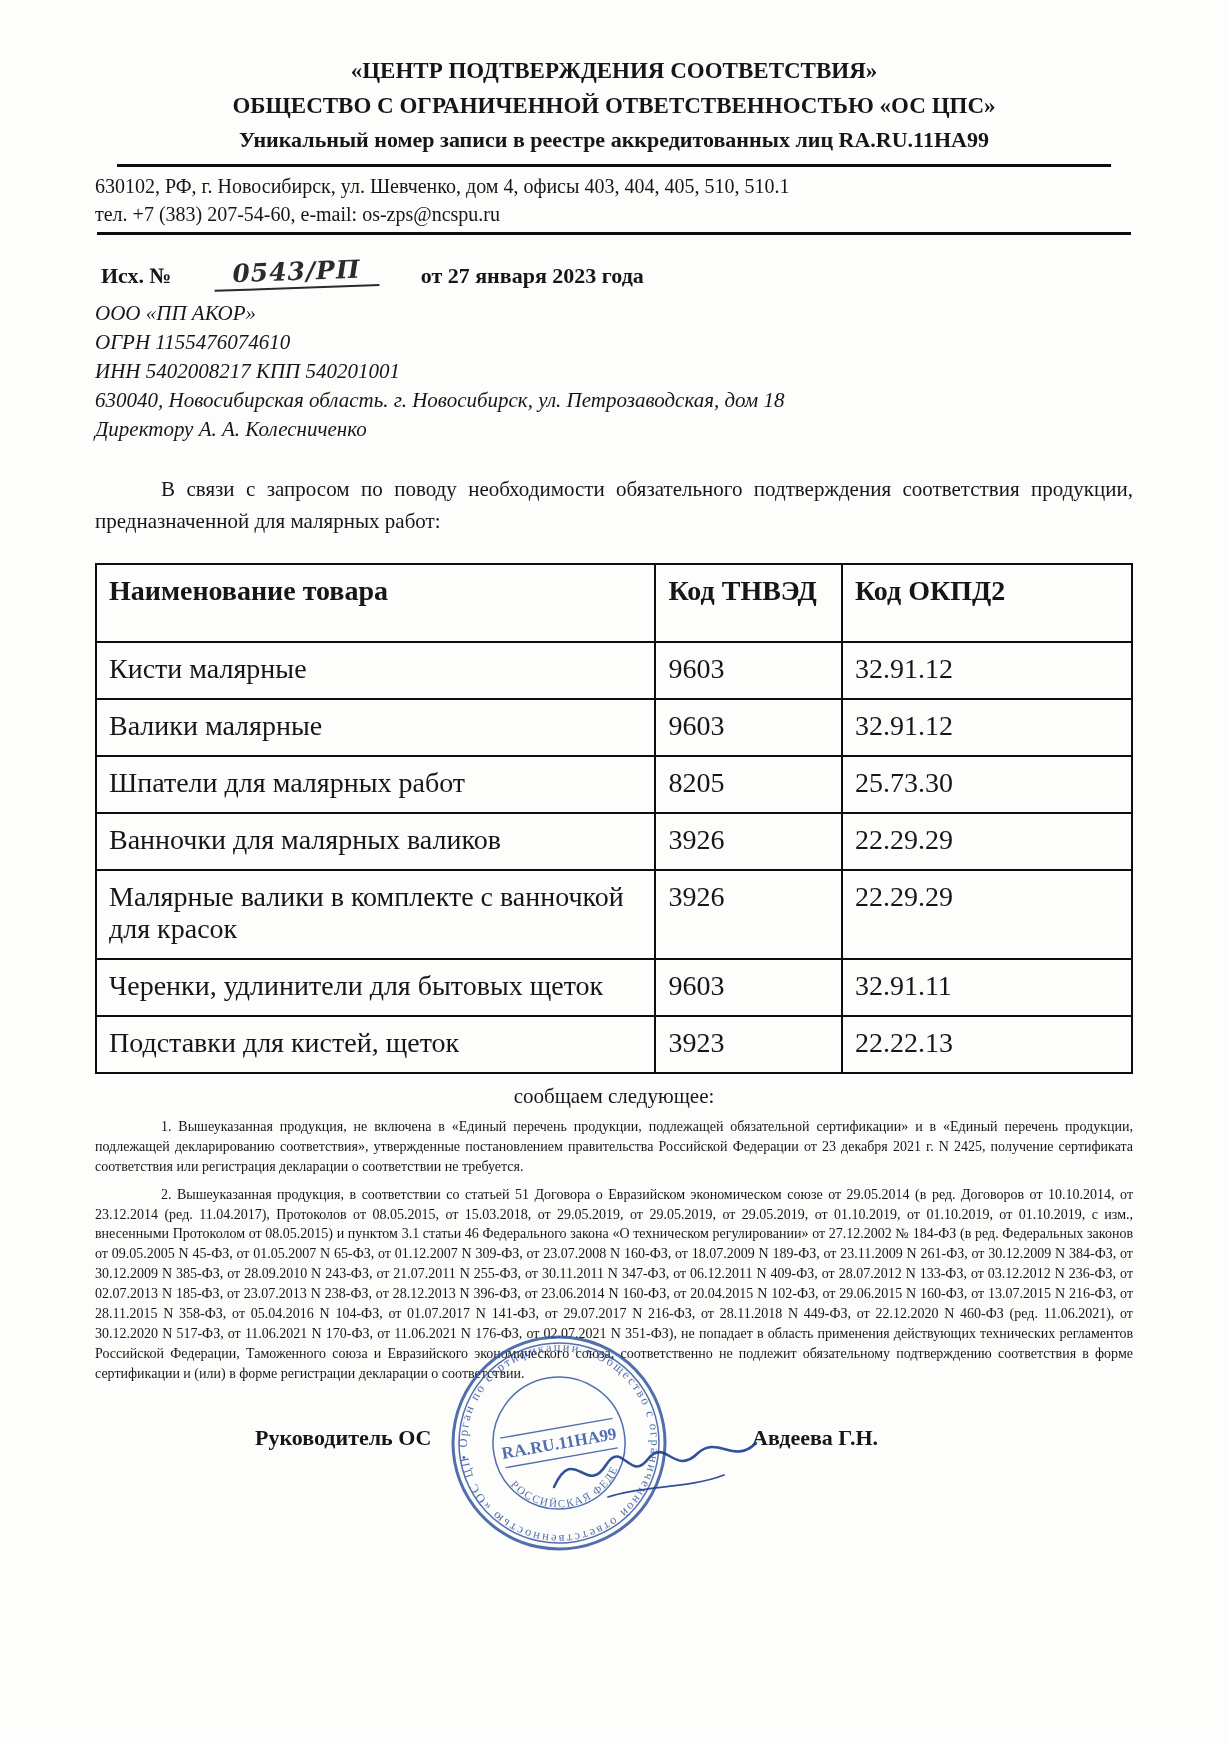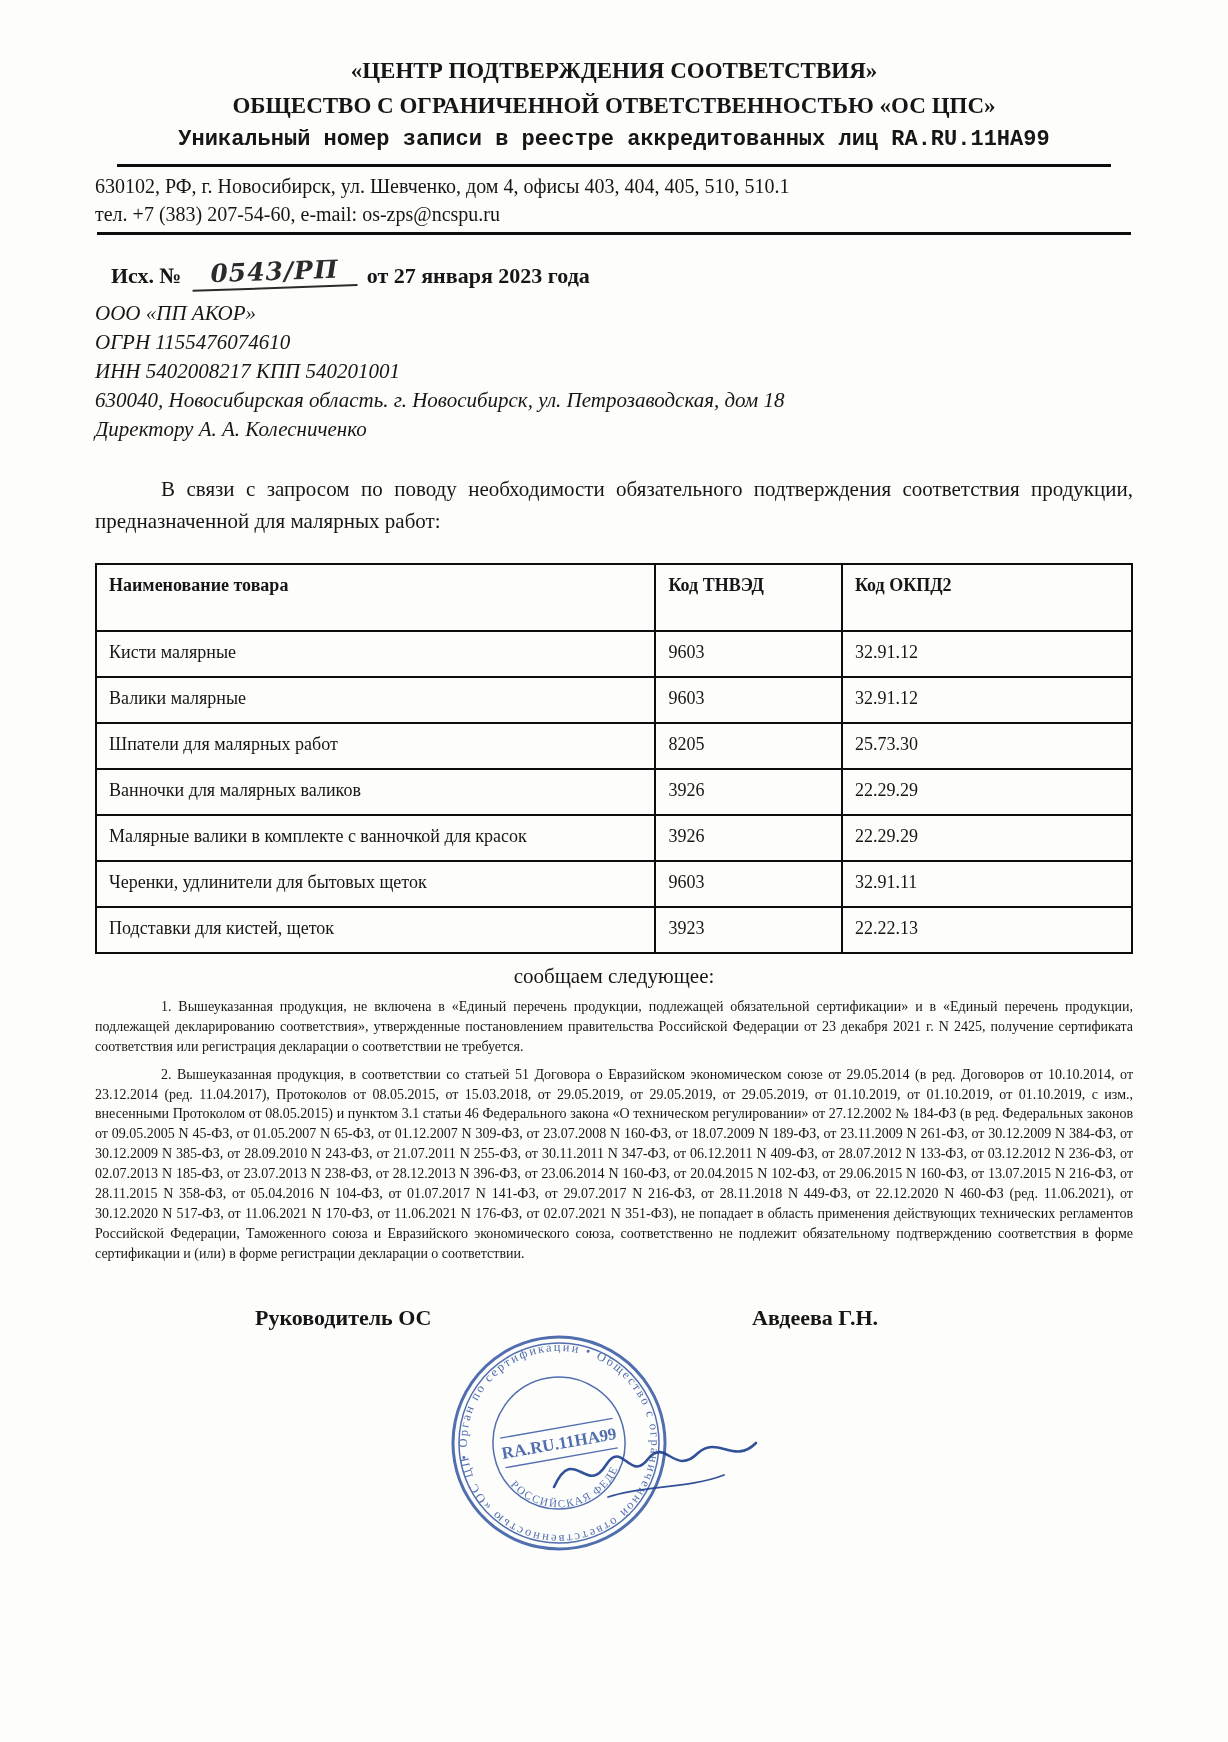--- a/index.html
+++ b/index.html
@@ -9,46 +9,46 @@
     background:#fdfdfb; color:#161616; overflow:hidden;
     font-family:"Liberation Serif", serif;
   }
   .content { padding:54px 95px 0 95px; }
 
   
   .doc-header { text-align:center; font-weight:bold; line-height:1.5; }
   .h-org    { font-size:22px; }
   .h-name   { font-size:23px; }
   .h-llc    { font-size:23px; }
-  .h-unique { font-size:22px;font-family:Liberation Mono, monospace; }
+  .h-unique { font-size:22px; }
   .rule { border-top:3px solid #0d0d0d; }
   .rule-1 { margin:8px 22px 6px 22px; }
   .rule-2 { margin:4px 2px 0 2px; }
   .addr-block { font-size:20px; line-height:1.38; }
 
   
-  .ref-line { margin:22px 0 0 16px; display:flex; align-items:flex-end; font-size:22px; font-weight:bold; }
+  .ref-line { margin:22px 0 0 6px; display:flex; align-items:flex-end; font-size:22px; font-weight:bold;gap:32px; }
   .ref-number {
     display:inline-block; min-width:165px; text-align:center;
     border-bottom:2px solid #2a2a2a; margin:0 10px; padding:0 6px 1px 6px;
     font-family:"DejaVu Serif", serif; font-style:italic; font-weight:600;
     font-size:25px; color:#2b2b2b; transform:rotate(-2deg); letter-spacing:1px;
   }
 
   
   .recipient { margin-top:10px; text-align:left; font-style:italic; font-size:21px; line-height:1.38; }
 
   
   .intro { margin-top:30px; font-size:21px; line-height:1.5; text-align:justify; text-indent:66px; }
 
   
   table.product-table { width:100%; margin-top:26px; border-collapse:collapse; }
   table.product-table th, table.product-table td {
     border:2px solid #0e0e0e; vertical-align:top; text-align:left;
-    font-size:18px; padding:10px 12px 13px 12px;
+    font-size:28px; padding:10px 12px 13px 12px;
   }
   table.product-table th { font-weight:bold; padding-bottom:34px; }
   col.c-name  { width:54%; }
   col.c-tnved { width:18%; }
   col.c-okpd  { width:28%; }
 
   .after-table { margin-top:10px; text-align:center; font-size:21px; }
 
   
   .body-par { margin-top:8px; font-size:14px; line-height:1.42; text-align:justify; text-indent:66px; }

